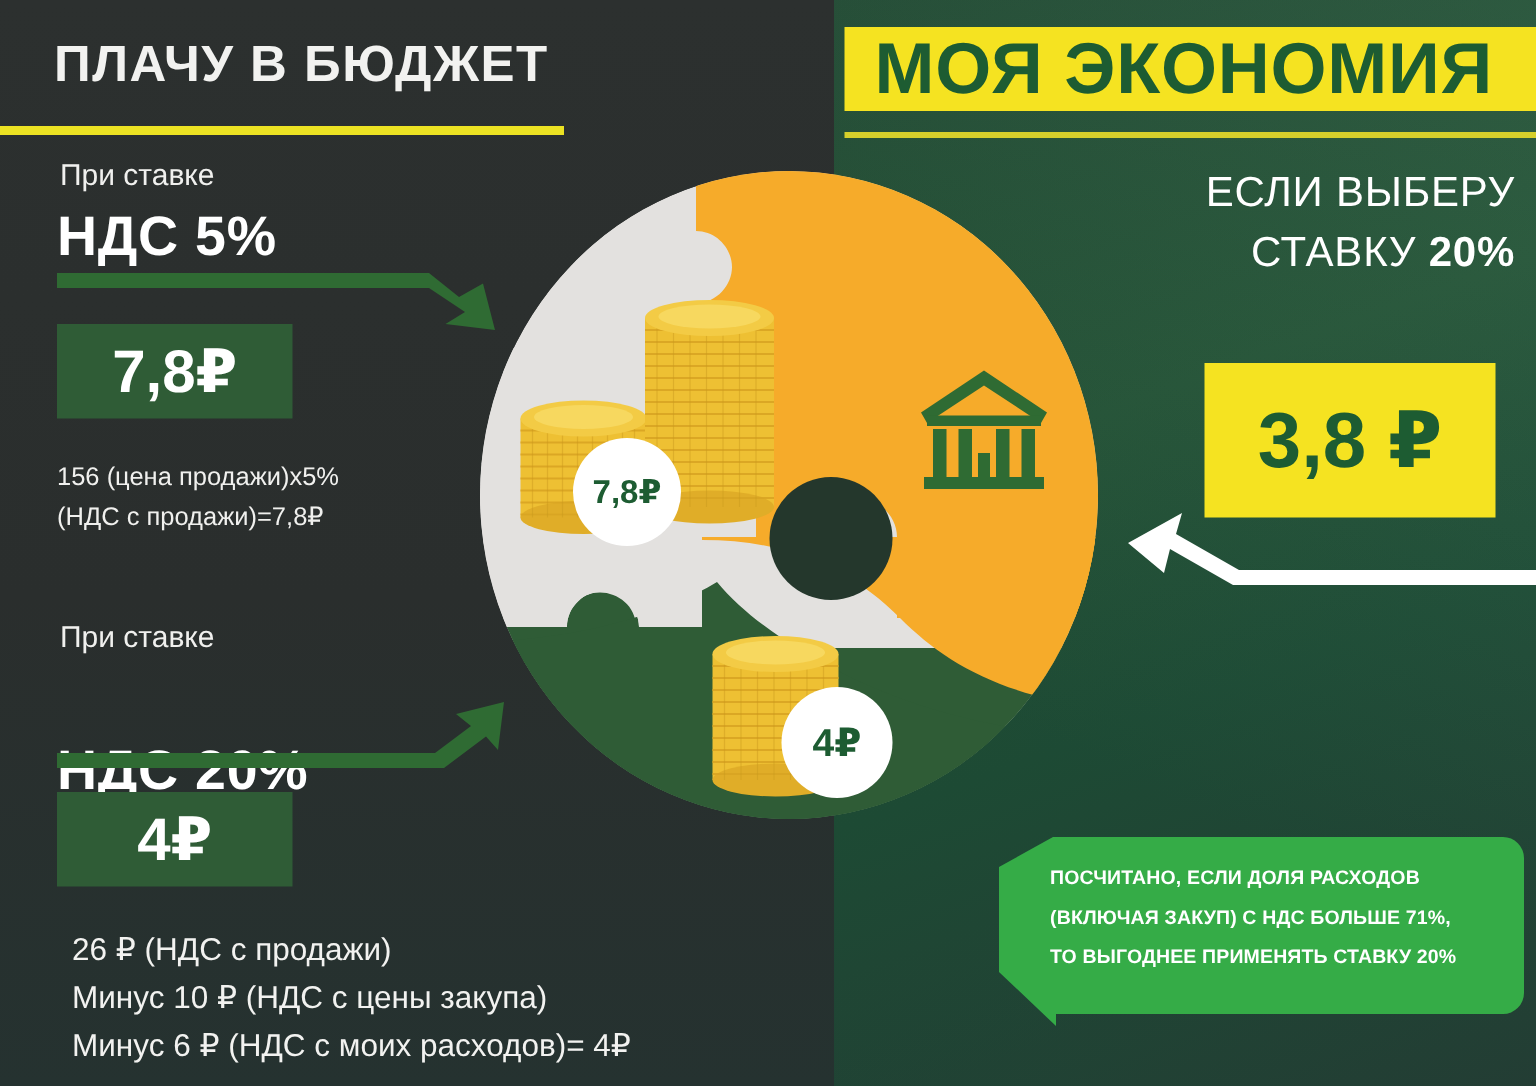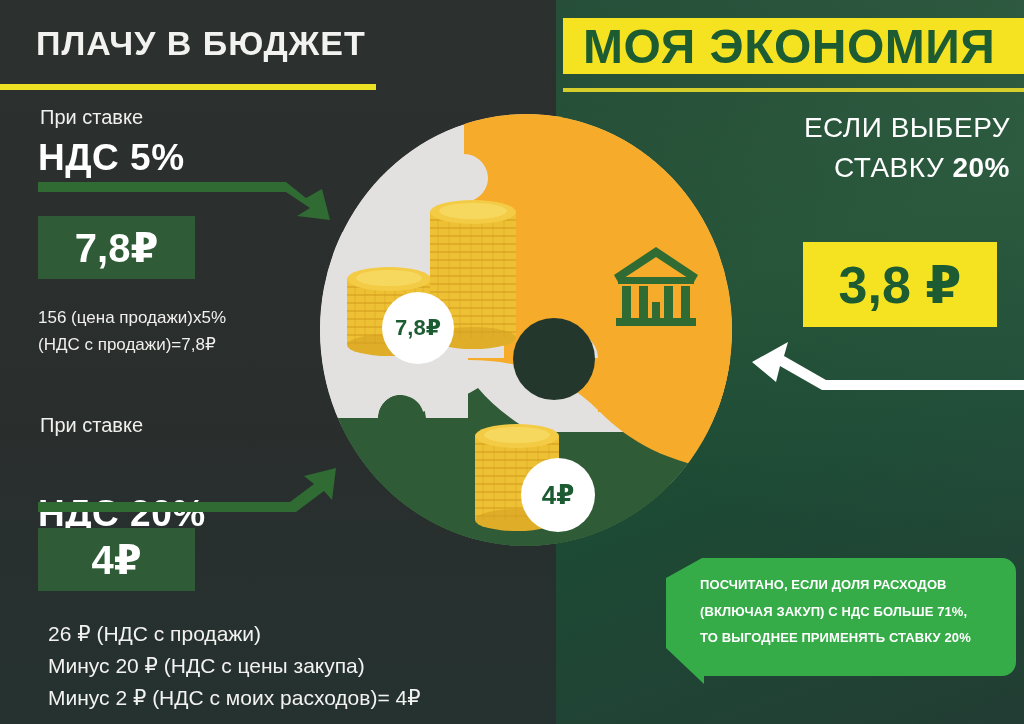--- a/index.html
+++ b/index.html
@@ -29,21 +29,21 @@
       background:#f5e321;display:flex;align-items:center;}
   .right-banner span{color:#1d5c32;font-size:48px;font-weight:bold;letter-spacing:0.5px;
       padding-left:20px;white-space:nowrap;}
   .right-rule{position:absolute;left:563px;top:88px;width:480px;height:4px;background:#d6cf2b;}
 
   .right-sub{position:absolute;right:14px;top:108px;width:330px;text-align:right;
       color:#ffffff;font-size:28px;line-height:1.42;font-weight:normal;letter-spacing:0.5px;}
   .right-sub b{font-weight:bold;}
 
   
-  .yellow-box{position:absolute;left:803px;top:242px;width:194px;height:85px;
+  .yellow-box{position:absolute;left:803px;top:242px;width:194px;height:103px;
       background:#f5e321;display:flex;align-items:center;justify-content:center;}
   .yellow-box span{color:#1d5c32;font-size:52px;font-weight:bold;letter-spacing:0px;}
 
   
   .lbl-small{position:absolute;color:#f0f0ee;font-size:20px;font-weight:normal;}
   .lbl-big{position:absolute;color:#ffffff;font-size:37px;font-weight:bold;letter-spacing:0.5px;}
   .green-box{position:absolute;background:#2f5c36;display:flex;align-items:center;justify-content:center;}
   .green-box span{color:#ffffff;font-weight:bold;}
   .calc{position:absolute;color:#f0f0ee;font-size:17px;line-height:1.58;white-space:nowrap;}
   .calc2{position:absolute;color:#f2f2f0;font-size:21px;line-height:1.52;white-space:nowrap;}
@@ -264,22 +264,22 @@
   <svg class="arrow-svg" style="left:38px;top:462px;" width="310" height="56" viewBox="0 0 310 56">
     <path d="M0 40 L252 40 L276 22 L266 14 L298 6 L294 38 L286 29 L258 50 L0 50 Z" fill="#2f6b33"></path>
   </svg>
 
   <div class="green-box" style="left:38px;top:528px;width:157px;height:63px;">
     <span style="font-size:40px;">4₽</span>
   </div>
 
   <div class="calc2" style="left:48px;top:618px;">
     <div>26 ₽ (НДС с продажи)</div>
-    <div>Минус 20 ₽ (НДС с цены закупа)</div>
-    <div>Минус  2  ₽ (НДС с моих расходов)= 4₽</div>
+    <div>Минус 10 ₽ (НДС с цены закупа)</div>
+    <div>Минус  6  ₽ (НДС с моих расходов)= 4₽</div>
   </div>
 
   <div class="yellow-box">
     <span>3,8 ₽</span>
   </div>
 
   <svg class="arrow-svg" style="left:744px;top:340px;" width="290" height="56" viewBox="0 0 290 56">
     <path d="M8 22 L44 2 L40 16 L82 40 L290 40 L290 50 L78 50 L36 26 L32 42 Z" fill="#ffffff"></path>
   </svg>
 

